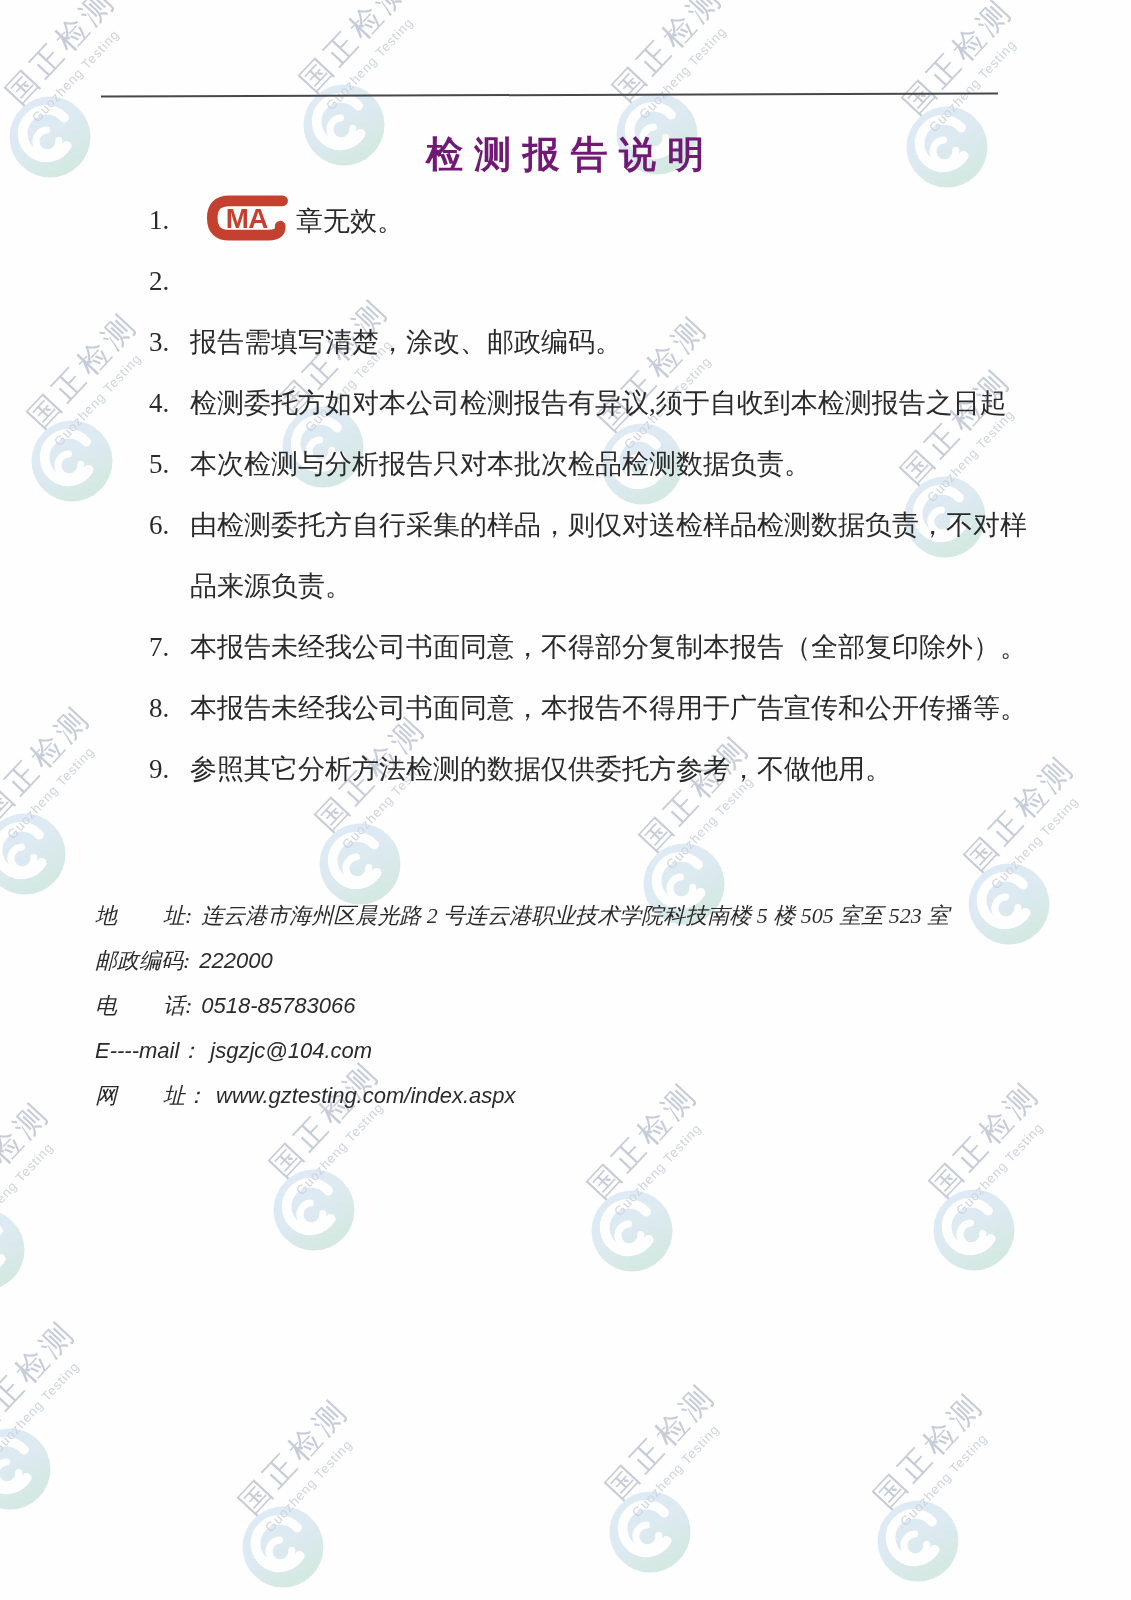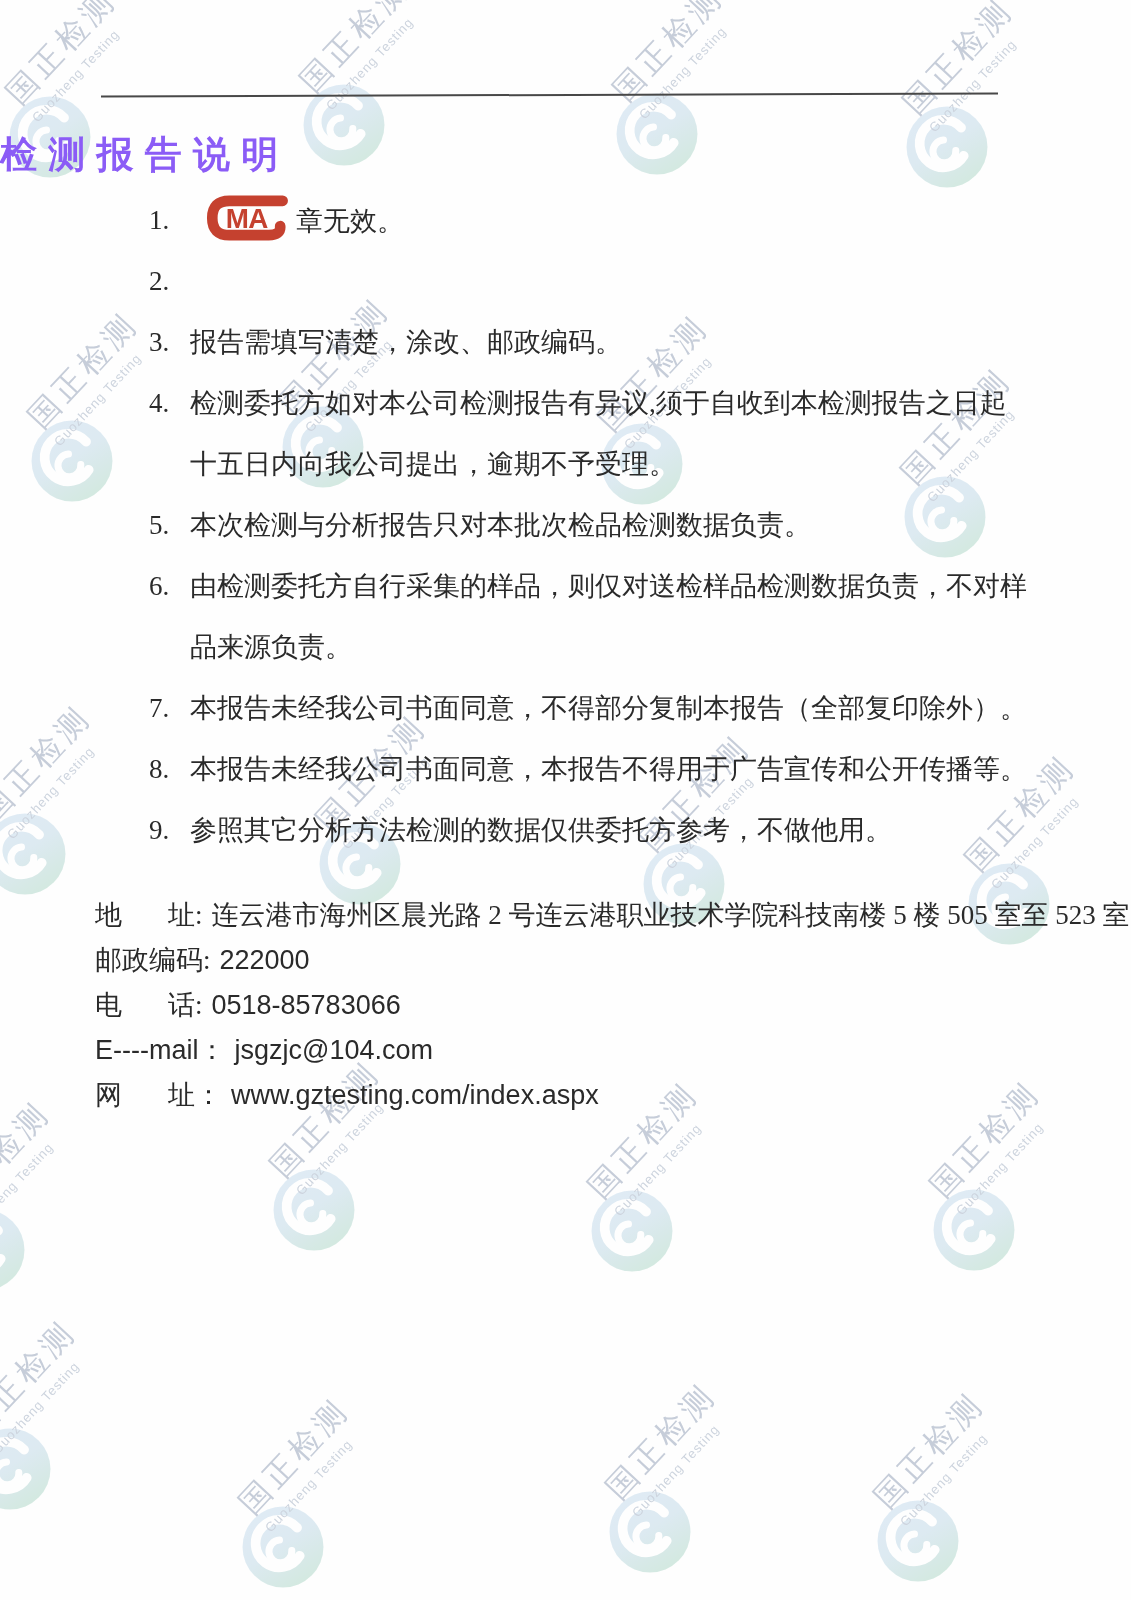--- a/index.html
+++ b/index.html
@@ -17,27 +17,27 @@
     transform:rotate(-47deg);transform-origin:0 100%;
     font-family:"Liberation Sans","DejaVu Sans",sans-serif;
   }
   .wm-cn{font-size:31px;letter-spacing:5px;color:#c6cdd9;white-space:nowrap;}
   .wm-en{font-size:13px;letter-spacing:1px;color:#cdd4de;margin-top:2px;white-space:nowrap;}
   
   .content{position:absolute;inset:0;z-index:2;}
   .rule{position:absolute;left:101px;top:94px;width:897px;height:2px;background:#484848;transform:rotate(-0.18deg);}
   .title{
     position:absolute;left:0;right:0;top:131px;height:48px;line-height:48px;
-    font-size:37px;font-weight:bold;letter-spacing:1px;color:#8b5cf6;
+    text-align:center;font-size:37px;font-weight:bold;letter-spacing:1px;color:#701a75;
   }
   .notes{position:absolute;left:0;top:190px;width:1131px;}
   .note-line{position:relative;height:61px;line-height:61px;padding-left:190px;font-size:27px;white-space:nowrap;}
   .note-num{position:absolute;left:149px;}
   .cma{display:inline-block;vertical-align:-16px;margin:0 6px 0 10px;}
-  .contact{position:absolute;left:95px;top:893px;font-size:27px;}
+  .contact{position:absolute;left:95px;top:893px;font-size:22px;font-style:italic;}
   .c-line{height:45px;line-height:45px;white-space:nowrap;}
   .c-gap{display:inline-block;width:46px;}
   .c-val{margin-left:9px;}
   .latin{font-family:"Liberation Sans","DejaVu Sans",sans-serif;}
   svg text{font-family:"Liberation Sans","DejaVu Sans",sans-serif;}
 </style>
 </head>
 <body>
 
 <div class="page">
@@ -262,23 +262,20 @@
 
       <div class="note-line">
         <span class="note-num">3.</span>
         <span>报告需填写清楚，涂改、邮政编码。</span>
       </div>
 
       <div class="note-line">
         <span class="note-num">4.</span>
         <span>检测委托方如对本公司检测报告有异议,须于自收到本检测报告之日起</span>
       </div>
-      <div class="note-line">
-        <span>十五日内向我公司提出，逾期不予受理。</span>
-      </div>
 
       <div class="note-line">
         <span class="note-num">5.</span>
         <span>本次检测与分析报告只对本批次检品检测数据负责。</span>
       </div>
 
       <div class="note-line">
         <span class="note-num">6.</span>
         <span>由检测委托方自行采集的样品，则仅对送检样品检测数据负责，不对样</span>
       </div>

